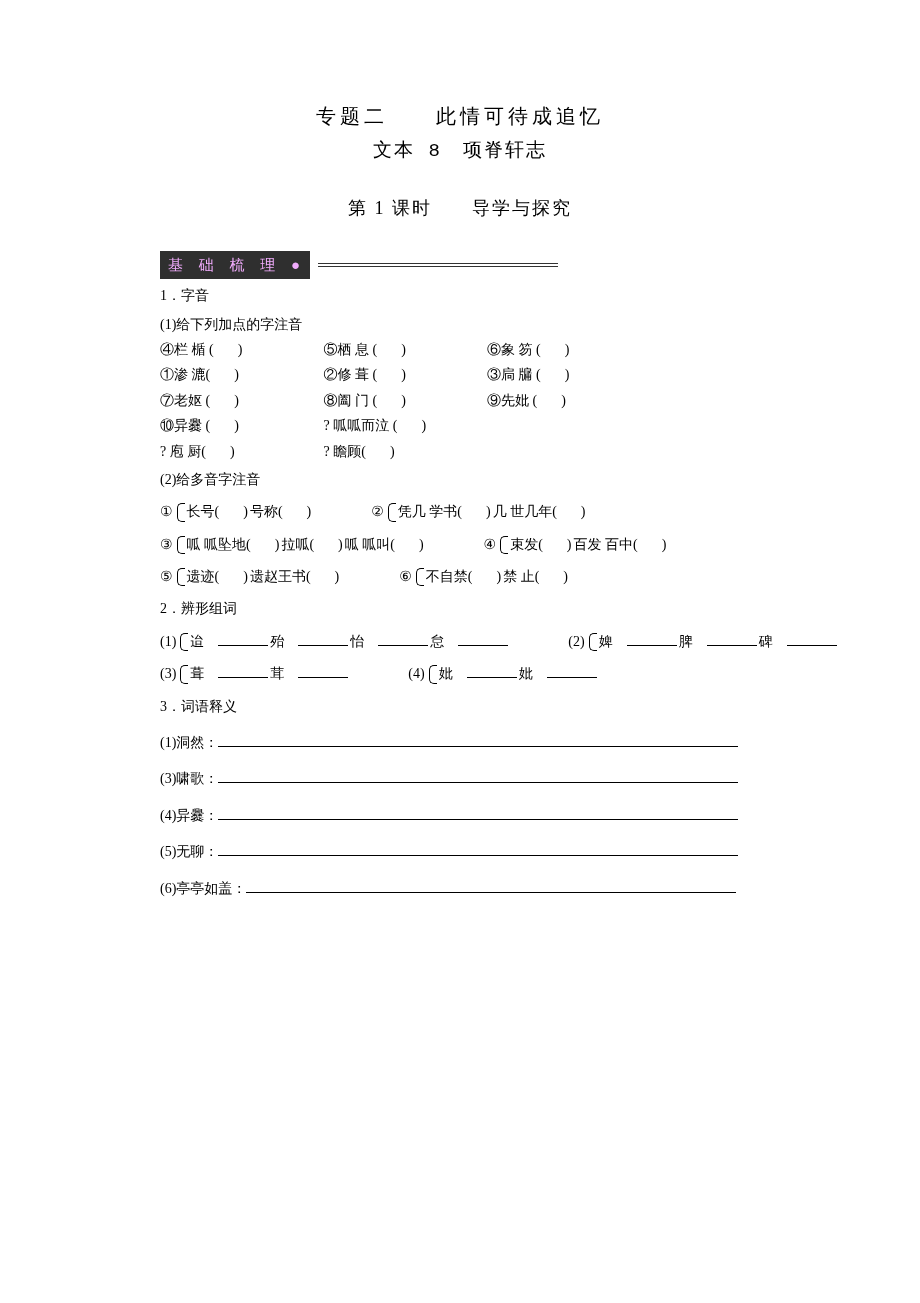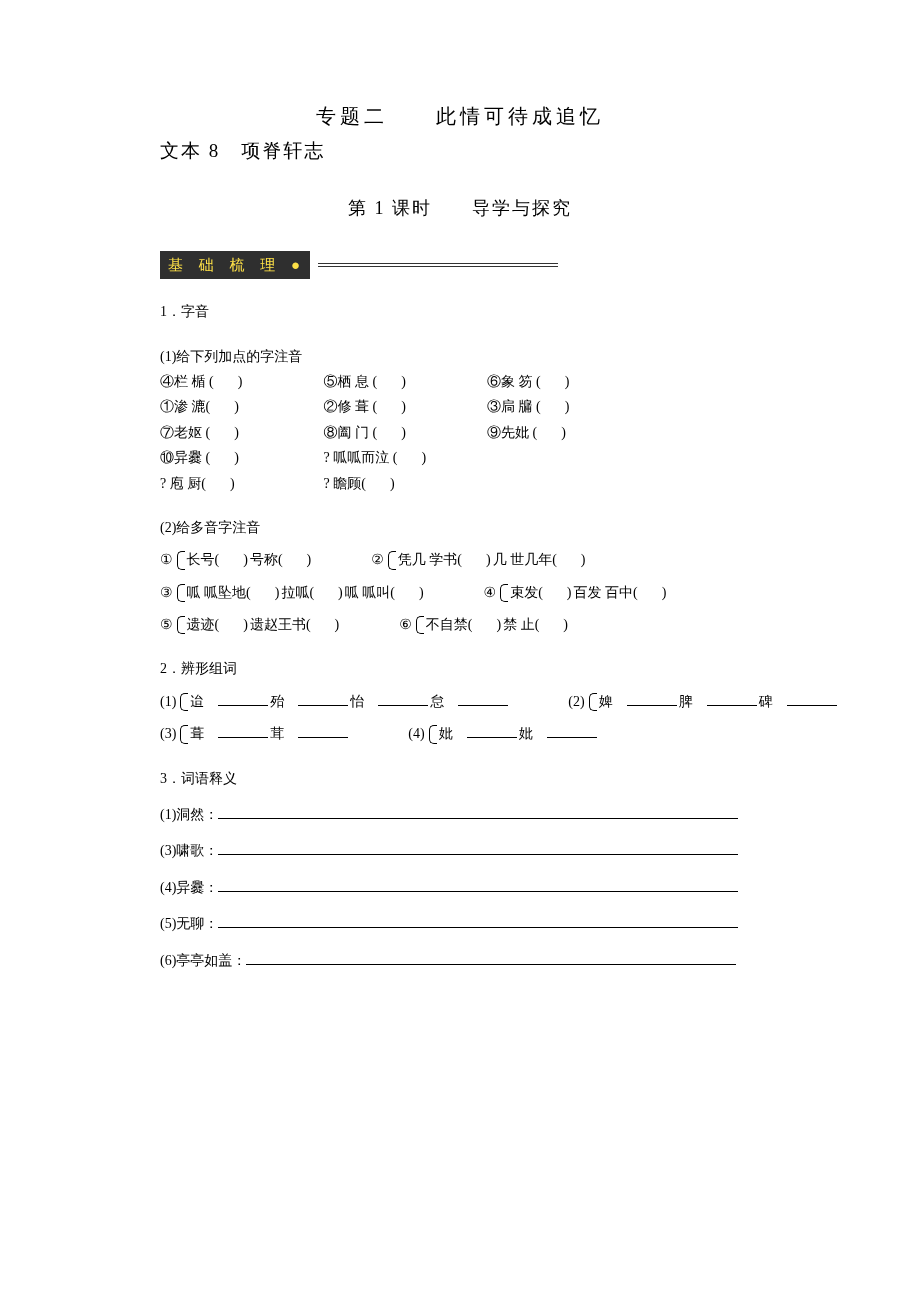--- a/index.html
+++ b/index.html
@@ -9,35 +9,35 @@
       width: 920px;
       margin: 0;
       padding: 0;
       line-height: 1.6;
       color: #000;
     }
     .page {
       padding: 100px 160px 60px 160px;
     }
     .title-main { text-align: center; font-size: 20px; margin-bottom: 4px; letter-spacing: 4px; }
-    .title-sub  { text-align: left; font-size: 19px; margin-bottom: 28px; letter-spacing: 2px; }
+    .title-sub  { text-align: center; font-size: 19px; margin-bottom: 28px; letter-spacing: 2px; font-family: Liberation Mono, monospace; }
     .lesson     { text-align: center; font-size: 18px; margin-bottom: 28px; letter-spacing: 2px; }
     .section-banner {
       display: flex; align-items: center; margin: 8px 0 6px 0;
     }
     .section-banner .label {
-      background: #2f2f2f; color:#fde047; padding: 2px 10px 2px 8px;
+      background: #2f2f2f; color:#f0abfc; padding: 2px 10px 2px 8px;
       font-size: 15px; letter-spacing: 6px; display:inline-block;
     }
     .section-banner .hr-group { margin-left: 8px; }
     .section-banner .hr-group hr {
       border: none; border-top: 1px solid #333; margin: 2px 0; 
       width: 240px;
     }
-    .h4 { margin: 22px 0 2px 0; font-size: 14px; }
+    .h4 { margin: 6px 0 2px 0; font-size: 14px; }
     .inline-row { margin: 3px 0; }
     .paren { display:inline-block; }
     .paren:before { content:"("; }
     .paren:after  { content:")"; }
     .paren .sp { display:inline-block; width: 24px; }
     .items3 span.cell { display:inline-block; width: 160px; }
     .items2 span.cell { display:inline-block; width: 160px; }
     
     
     .brace-row {

